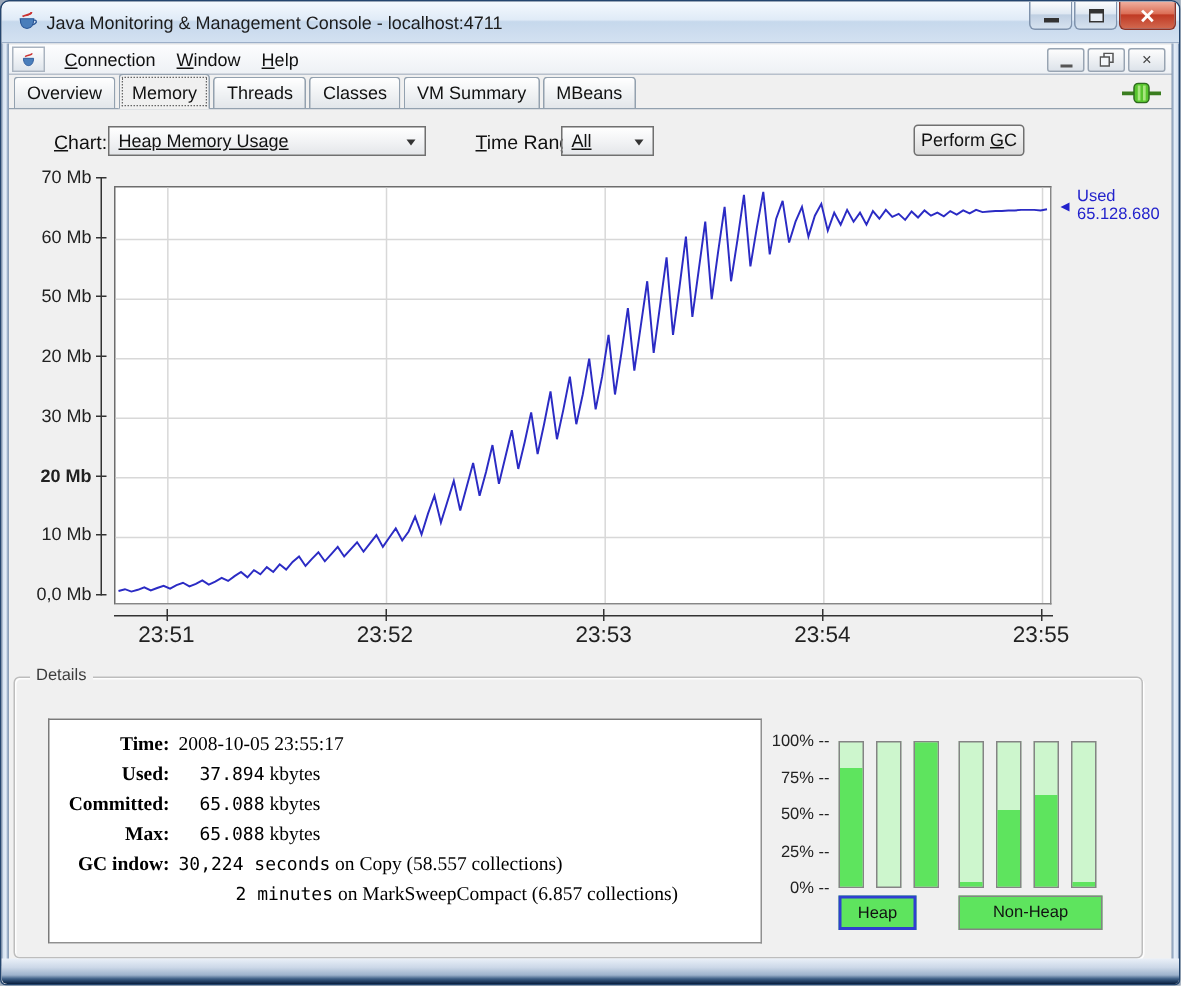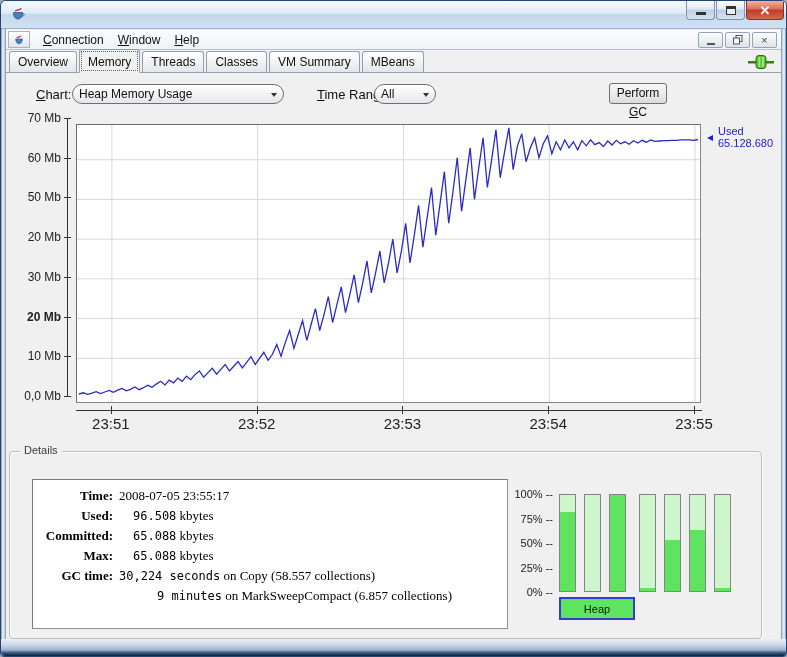--- a/index.html
+++ b/index.html
@@ -54,26 +54,26 @@
   .frame-left  { position:absolute; left:0; top:28px; width:5px; height:615px;
     background:linear-gradient(90deg,#5a7396 0px,#d6e2f0 1px,#e4edf8 3px,#9fb2ca 4px,#8497b0 5px); }
   .frame-right { position:absolute; right:0; top:28px; width:5px; height:615px;
     background:linear-gradient(270deg,#5a7396 0px,#d6e2f0 1px,#e4edf8 3px,#9fb2ca 4px,#8497b0 5px); }
   .frame-bottom { position:absolute; left:0; bottom:0; width:787px; height:17px;
     background:linear-gradient(#eaf0f8 0%, #ccd8e8 35%, #9db2cc 65%, #3d5e85 80%, #132c4e 96%, #0b1e3a 100%);
     border-radius:0 0 4px 4px; }
 
   
   .ctl-label { position:absolute; font-size:13px; color:#111; top:14px; }
-  .combo { position:absolute; top:11px; height:20px; border:1px solid #707070; border-radius:10px;
+  .combo { position:absolute; top:11px; height:20px; border:1px solid #707070; border-radius:0;
     background:linear-gradient(#ffffff,#f1f2f4 55%,#e4e6e9); font-size:12px; color:#111;
-    line-height:18px; padding-left:6px; cursor:default; }
+    line-height:18px; padding-left:6px; cursor:default;text-decoration:underline; }
   .combo-arrow { position:absolute; right:6px; top:8px; width:0; height:0;
     border-left:3.5px solid transparent; border-right:3.5px solid transparent; border-top:4px solid #333; }
-  .gc-button { position:absolute; left:603px; top:10px; width:58px; height:21px;
+  .gc-button { position:absolute; left:603px; top:10px; width:74px; height:21px;
     border:1px solid #707070; border-radius:3px; text-align:center; font-size:12px; color:#111;
     line-height:19px; background:linear-gradient(#f7f7f7,#ebebeb 50%,#dcdcdc); cursor:default; }
 
   
   .ylab { position:absolute; left:3px; width:52px; text-align:right; font-size:12px; color:#222; }
   .yaxis { position:absolute; left:61px; top:45px; width:1px; height:279px; background:#333; }
   .ytick { position:absolute; left:58px; width:7px; height:1px; background:#333; }
   .plot { position:absolute; left:70px; top:51px; width:625px; height:279px;
     background:#fff; border:1px solid #878787; border-top-color:#6d6d6d; border-left-color:#6d6d6d; }
   .xaxis { position:absolute; left:70px; top:337px; width:626px; height:1px; background:#333; }
@@ -115,20 +115,21 @@
 
   <div class="titlebar">
     <span class="tb-icon">
       <svg width="16" height="16" viewBox="0 0 16 16">
         <path d="M3.5 6.5 h9 c0 4 -1.8 6.5 -4.5 6.5 s-4.5 -2.5 -4.5 -6.5 z" fill="#4a7ebb" stroke="#2b5797" stroke-width="0.8"></path>
         <path d="M12.3 7.5 c2 -0.3 2.6 1 1.2 2.2 -0.6 0.5 -1.4 0.8 -2 0.9" fill="none" stroke="#2b5797" stroke-width="0.9"></path>
         <path d="M5 5 c2 -1.5 6 -1 6 -3" fill="none" stroke="#cc3333" stroke-width="1.2"></path>
         <path d="M7.5 4.5 c1.5 -1 3.5 -0.8 3.5 -2.2" fill="none" stroke="#cc3333" stroke-width="0.9"></path>
       </svg>
     </span>
+    <span class="titlebar-title">Java Monitoring &amp; Management Console - localhost:4711</span>
     <div class="tb-controls">
       <div class="tb-btn">
           <span class="glyph-min"></span>
         </div>
       <div class="tb-btn">
           <span class="glyph-max"></span>
         </div>
       <div class="tb-btn close">
           <span>✕</span>
         </div>
@@ -249,41 +250,41 @@
       <div>Used</div>
       <div>65.128.680</div>
     </div>
 
     <div class="group">
       <span class="group-caption">Details</span>
 
       <div class="details-box">
         <div class="drow" style="top:8px;">
           <span class="dlabel">Time:</span>
-          <span class="dval"><span class="dmono"></span><span class="dserif">2008-07-05 23:55:17</span></span>
+          <span class="dval"><span class="dmono"></span><span class="dserif">2008-10-05 23:55:17</span></span>
         </div>
         <div class="drow" style="top:28px;">
           <span class="dlabel">Used:</span>
-          <span class="dval" style="padding-left:14px;"><span class="dmono">96.508</span><span class="dserif"> kbytes</span></span>
+          <span class="dval" style="padding-left:14px;"><span class="dmono">37.894</span><span class="dserif"> kbytes</span></span>
         </div>
         <div class="drow" style="top:48px;">
           <span class="dlabel">Committed:</span>
           <span class="dval" style="padding-left:14px;"><span class="dmono">65.088</span><span class="dserif"> kbytes</span></span>
         </div>
         <div class="drow" style="top:68px;">
           <span class="dlabel">Max:</span>
           <span class="dval" style="padding-left:14px;"><span class="dmono">65.088</span><span class="dserif"> kbytes</span></span>
         </div>
         <div class="drow" style="top:88px;">
-          <span class="dlabel">GC time:</span>
+          <span class="dlabel">GC indow:</span>
           <span class="dval"><span class="dmono">30,224 seconds</span><span class="dserif"> on Copy (58.557 collections)</span></span>
         </div>
         <div class="drow" style="top:108px;">
           <span class="dlabel"></span>
-          <span class="dval" style="padding-left:38px;"><span class="dmono">9 minutes</span><span class="dserif"> on MarkSweepCompact (6.857 collections)</span></span>
+          <span class="dval" style="padding-left:38px;"><span class="dmono">2 minutes</span><span class="dserif"> on MarkSweepCompact (6.857 collections)</span></span>
         </div>
       </div>
 
       <div id="percent-labels">
           <div class="plab" style="left: 497px; top: 36px;">100% --</div>
           <div class="plab" style="left: 497px; top: 60.5px;">75% --</div>
           <div class="plab" style="left: 497px; top: 85px;">50% --</div>
           <div class="plab" style="left: 497px; top: 109.5px;">25% --</div>
           <div class="plab" style="left: 497px; top: 134px;">0% --</div>
         </div>
@@ -305,20 +306,21 @@
           <div class="vbar" style="left: 654px;">
             <div class="vbar-fill" style="height: 53%;"></div>
           </div>
           <div class="vbar" style="left: 679px;">
             <div class="vbar-fill" style="height: 64%;"></div>
           </div>
           <div class="vbar" style="left: 704px;">
             <div class="vbar-fill" style="height: 3%;"></div>
           </div>
         </div>
-      <div class="pool-btn sel" style="left:549px; width:76px;">Heap</div>
+      <div class="pool-btn sel" style="left:549px; width:52px;">Heap</div>
+      <div class="pool-btn unsel" style="left:629px; width:96px;">Non-Heap</div>
     </div>
   </div>
 
   <div class="frame-left"></div>
   <div class="frame-right"></div>
   <div class="frame-bottom"></div>
 </div>
 
 </body></html>

